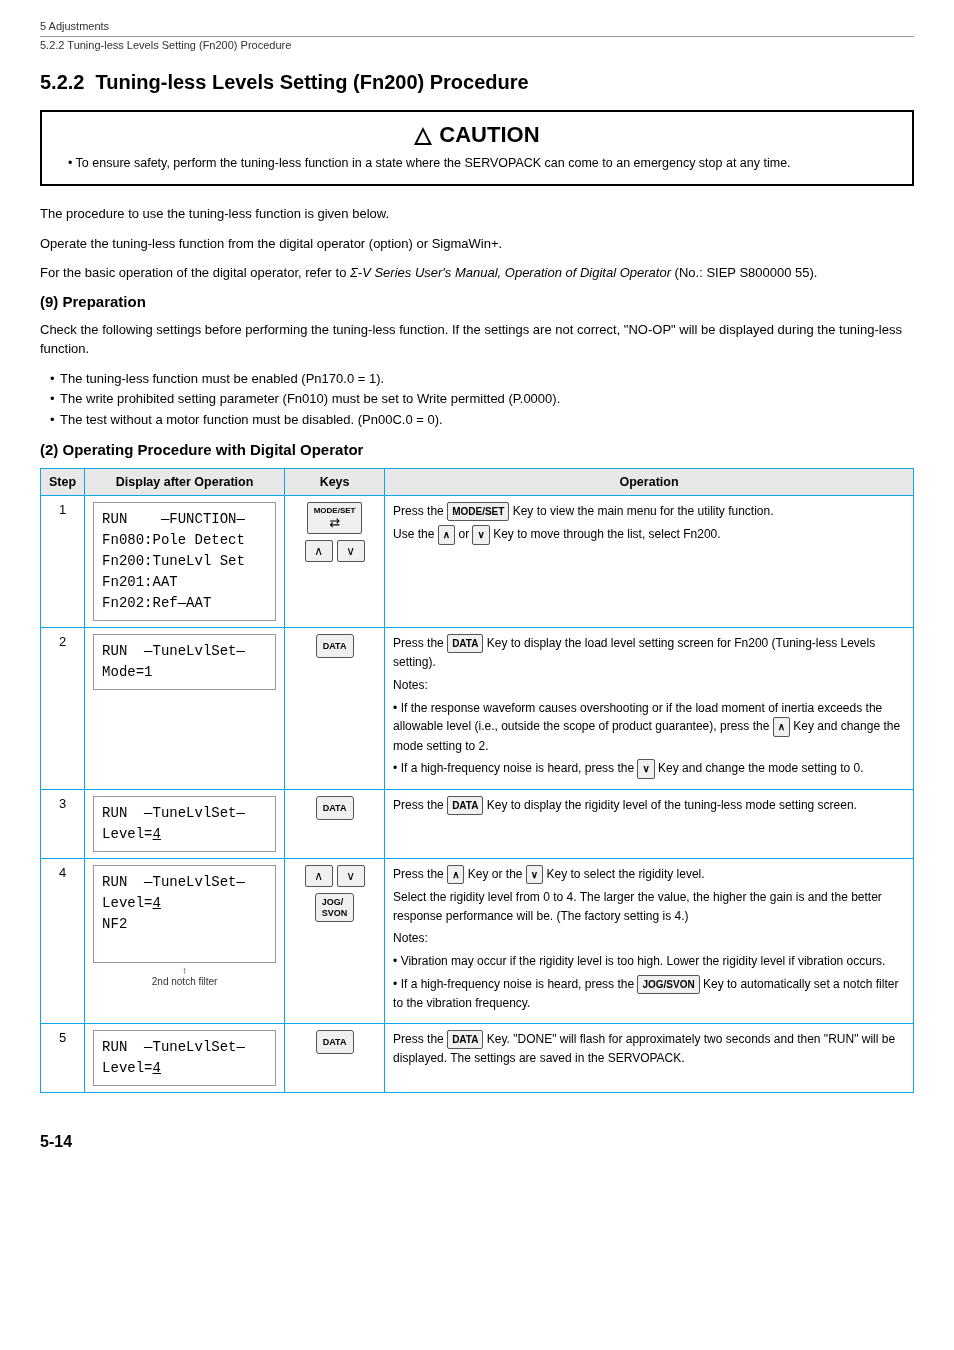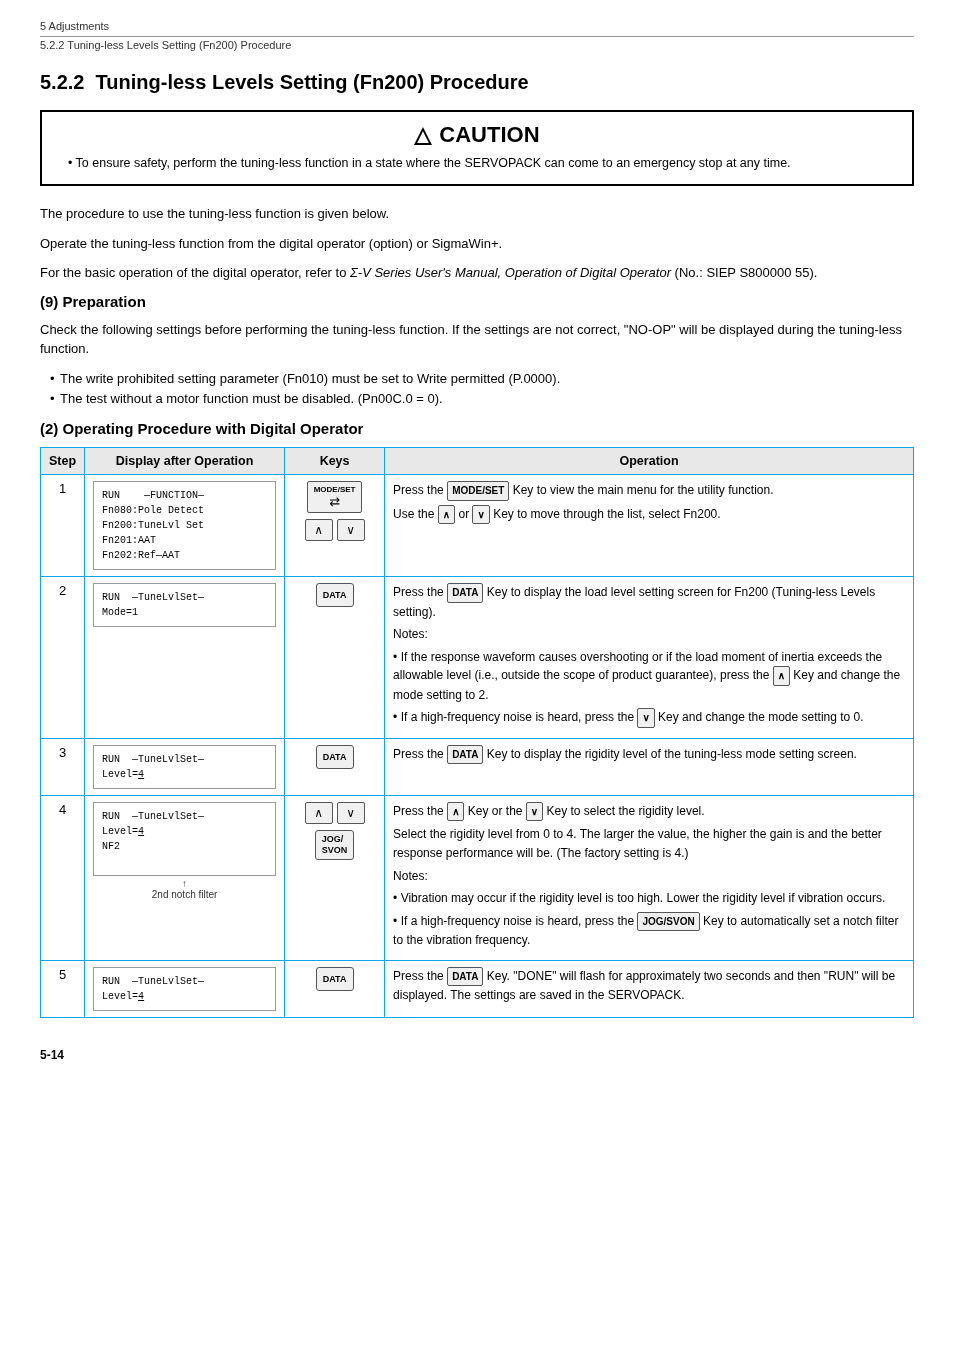--- a/index.html
+++ b/index.html
@@ -100,21 +100,21 @@
       font-size: 12.5px;
     }
     .col-step { width: 40px; text-align: center; }
     .col-display { width: 200px; margin-top: 12px; }
     .col-keys { width: 100px; text-align: center; }
     .col-operation { width: auto; }
     .display-box {
       background: #fff;
       border: 1px solid #999;
       font-family: 'Courier New', monospace;
-      font-size: 10px;
+      font-size: 14px;
       padding: 6px 8px;
       line-height: 1.5;
       display: inline-block;
       width: 100%;
     }
     .keys-cell {
       display: flex;
       flex-direction: column;
       align-items: center;
       gap: 6px;
@@ -174,22 +174,22 @@
       text-align: center;
       font-size: 13px;
     }
     .notch-label {
       font-size: 10px;
       text-align: center;
       color: #333;
       margin-top: 2px;
     }
     .page-footer {
-      margin-top: 30px;
-      font-size: 12px;
+      margin-top: 40px;
+      font-size: 16px;
       font-weight: bold;
     }
     .modeset-icon {
       display: flex;
       flex-direction: column;
       align-items: center;
       border: 1px solid #555;
       padding: 3px 6px;
       background: #f0f0f0;
       border-radius: 2px;
@@ -219,20 +219,21 @@
 
 <p class="body-text">The procedure to use the tuning-less function is given below.</p>
 <p class="body-text">Operate the tuning-less function from the digital operator (option) or SigmaWin+.</p>
 <p class="body-text">
   <span>For the basic operation of the digital operator, refer to </span><span class="italic-ref">Σ-V Series User's Manual, Operation of Digital Operator</span><span> (No.: SIEP S800000 55).</span>
 </p>
 
 <h3>(9)  Preparation</h3>
 <p class="body-text">Check the following settings before performing the tuning-less function. If the settings are not correct, "NO-OP" will be displayed during the tuning-less function.</p>
 <ul class="bullet-list">
+  <li>The tuning-less function must be enabled (Pn170.0 = 1).</li>
   <li>The write prohibited setting parameter (Fn010) must be set to Write permitted (P.0000).</li>
   <li>The test without a motor function must be disabled. (Pn00C.0 = 0).</li>
 </ul>
 
 <h3>(2)  Operating Procedure with Digital Operator</h3>
 
 <table class="procedure-table">
   <thead>
     <tr>
       <th class="col-step">Step</th>

